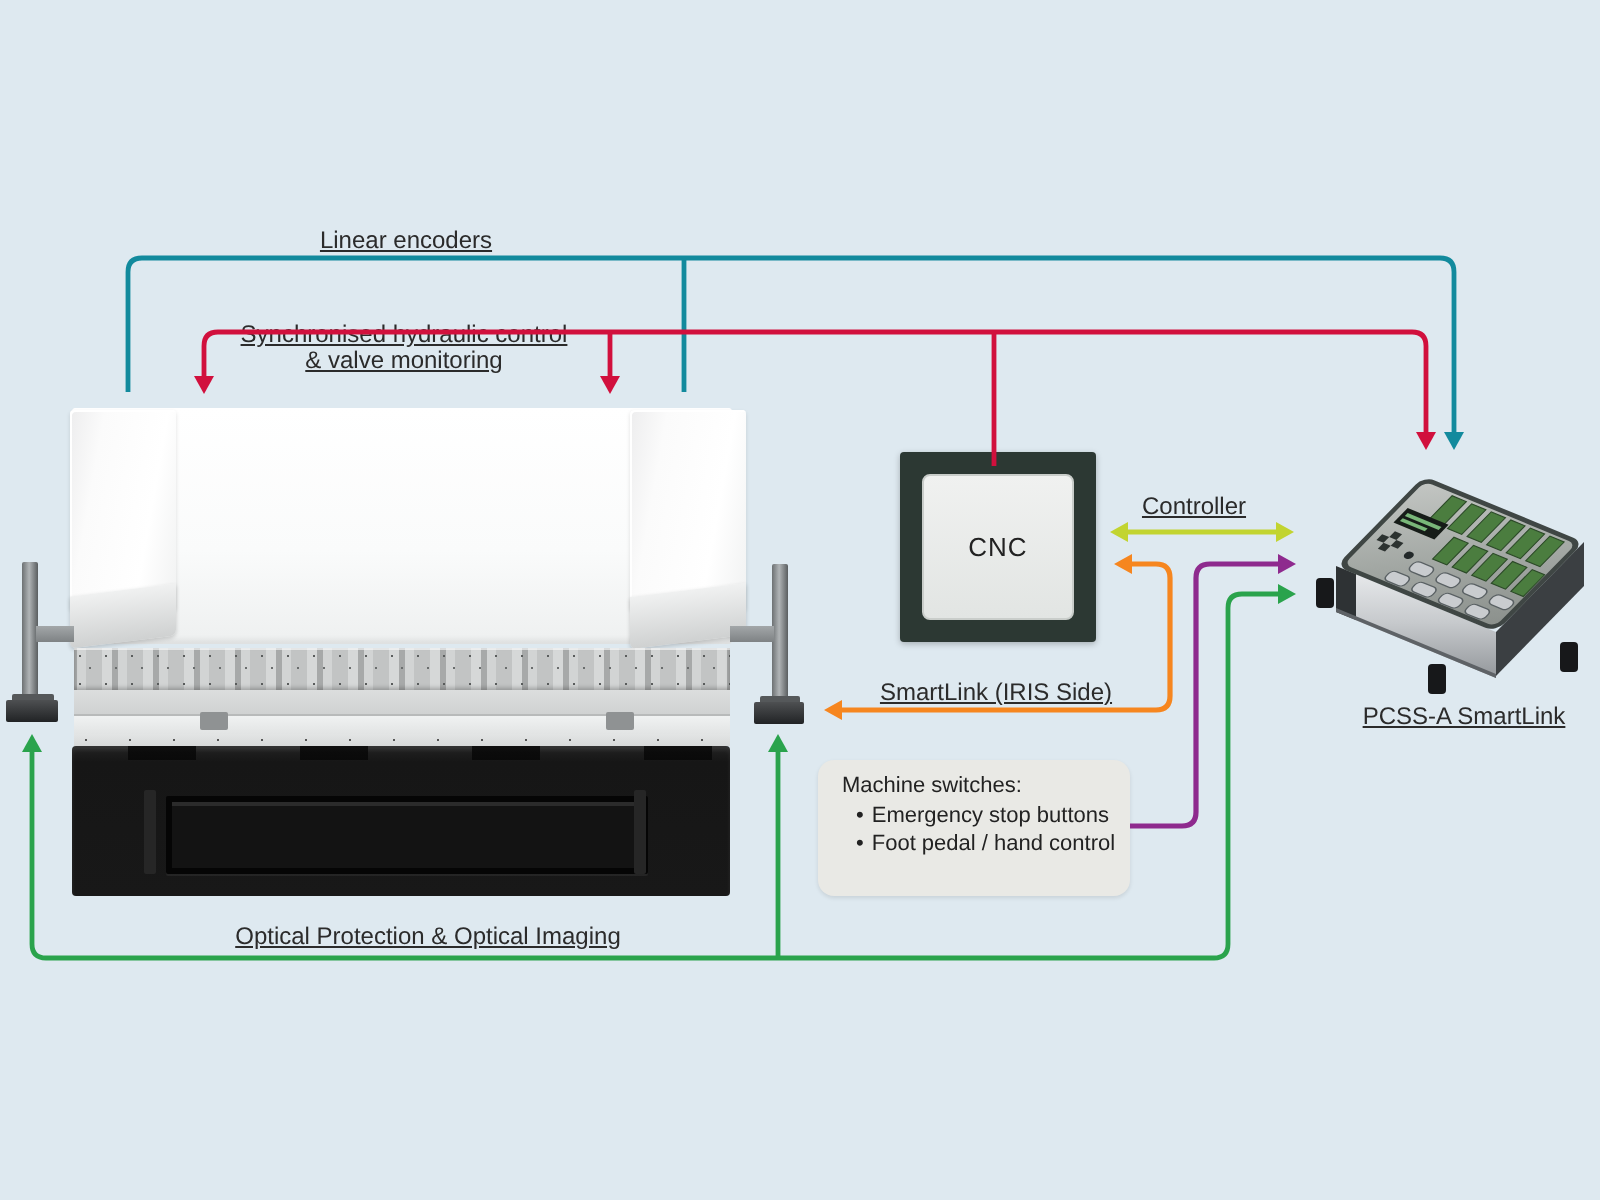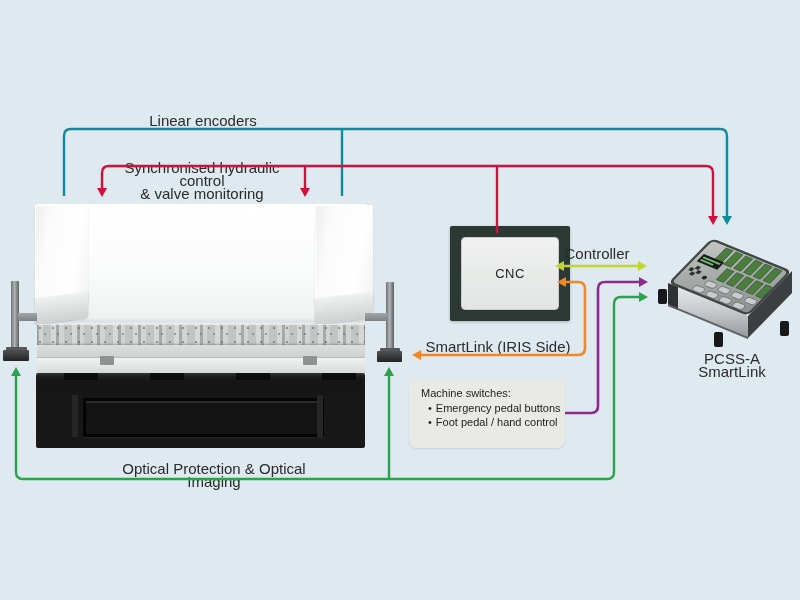--- a/index.html
+++ b/index.html
@@ -4,22 +4,22 @@
 <style>
   html,body{margin:0;padding:0;}
   #stage{
     position:relative;width:800px;height:600px;overflow:hidden;
     background:#dee9f0;
     font-family:"Liberation Sans", sans-serif;
     color:#2b2b2b;
   }
   .abs{position:absolute;}
   .lbl{
-    position:absolute;font-size:15px;line-height:13px;text-align:center;
-    color:#2b2b2b;white-space:pre-line;
+    position:absolute;font-size:12px;line-height:13px;text-align:center;
+    color:#2b2b2b;white-space:pre-line;text-decoration:underline;
   }
   
   #ram{
     left:36px;top:204px;width:330px;height:118px;
     background:linear-gradient(180deg,#ffffff 0%,#fafbfb 60%,#eef0f0 100%);
     box-shadow:inset 0 1px 0 #ffffff, inset 0 -2px 3px rgba(0,0,0,.08);
     border-radius:2px;
   }
   .side-block{
     top:205px;height:100px;
@@ -82,21 +82,21 @@
   }
   .table-bar{position:absolute;top:22px;width:6px;height:42px;background:#262626;border-radius:1px;}
   
   .post-bar{top:281px;width:8px;height:76px;
     background:linear-gradient(90deg,#6d7173,#b0b4b6 45%,#5a5e60);border-radius:1px;}
   .post-arm{top:313px;height:8px;background:linear-gradient(180deg,#a3a7a9,#7e8284);}
   .post-base{height:11px;background:linear-gradient(180deg,#4e5052,#212325);border-radius:1px;}
   .post-base-lip{height:4px;background:#55585a;border-radius:1px;}
   
   #cnc-box{
-    left:450px;top:226px;width:120px;height:95px;
+    left:450px;top:226px;width:98px;height:95px;
     background:#2c3833;border-radius:2px;
     box-shadow:0 1px 3px rgba(0,0,0,.25);
   }
   #cnc-screen{
     position:absolute;left:11px;top:11px;right:11px;bottom:11px;
     background:linear-gradient(180deg,#f0f1f0,#e2e5e3);
     border:1px solid #c9cdca;border-radius:4px;
     display:flex;align-items:center;justify-content:center;
     font-size:13px;letter-spacing:.5px;color:#222;
   }
@@ -159,21 +159,21 @@
   <div class="abs post-base" style="left:377px;top:351px;width:25px;"></div>
 
   <div class="abs" id="cnc-box">
     <div id="cnc-screen">
       <span>CNC</span>
     </div>
   </div>
 
   <div class="abs" id="machine-elements">
     <div>Machine switches:</div>
-    <div class="bullet">Emergency pedal buttons</div>
+    <div class="bullet">Emergency stop buttons</div>
     <div class="bullet">Foot pedal / hand control</div>
   </div>
 
   <div class="lbl" id="lbl-linear">Linear encoders</div>
   <div class="lbl" id="lbl-sync">Synchronised hydraulic control
 &amp; valve monitoring</div>
   <div class="lbl" id="lbl-smartlink">Controller</div>
   <div class="lbl" id="lbl-iris">SmartLink (IRIS Side)</div>
   <div class="lbl" id="lbl-optical">Optical Protection &amp; Optical Imaging</div>
   <div class="lbl" id="lbl-controller">PCSS-A SmartLink</div>

